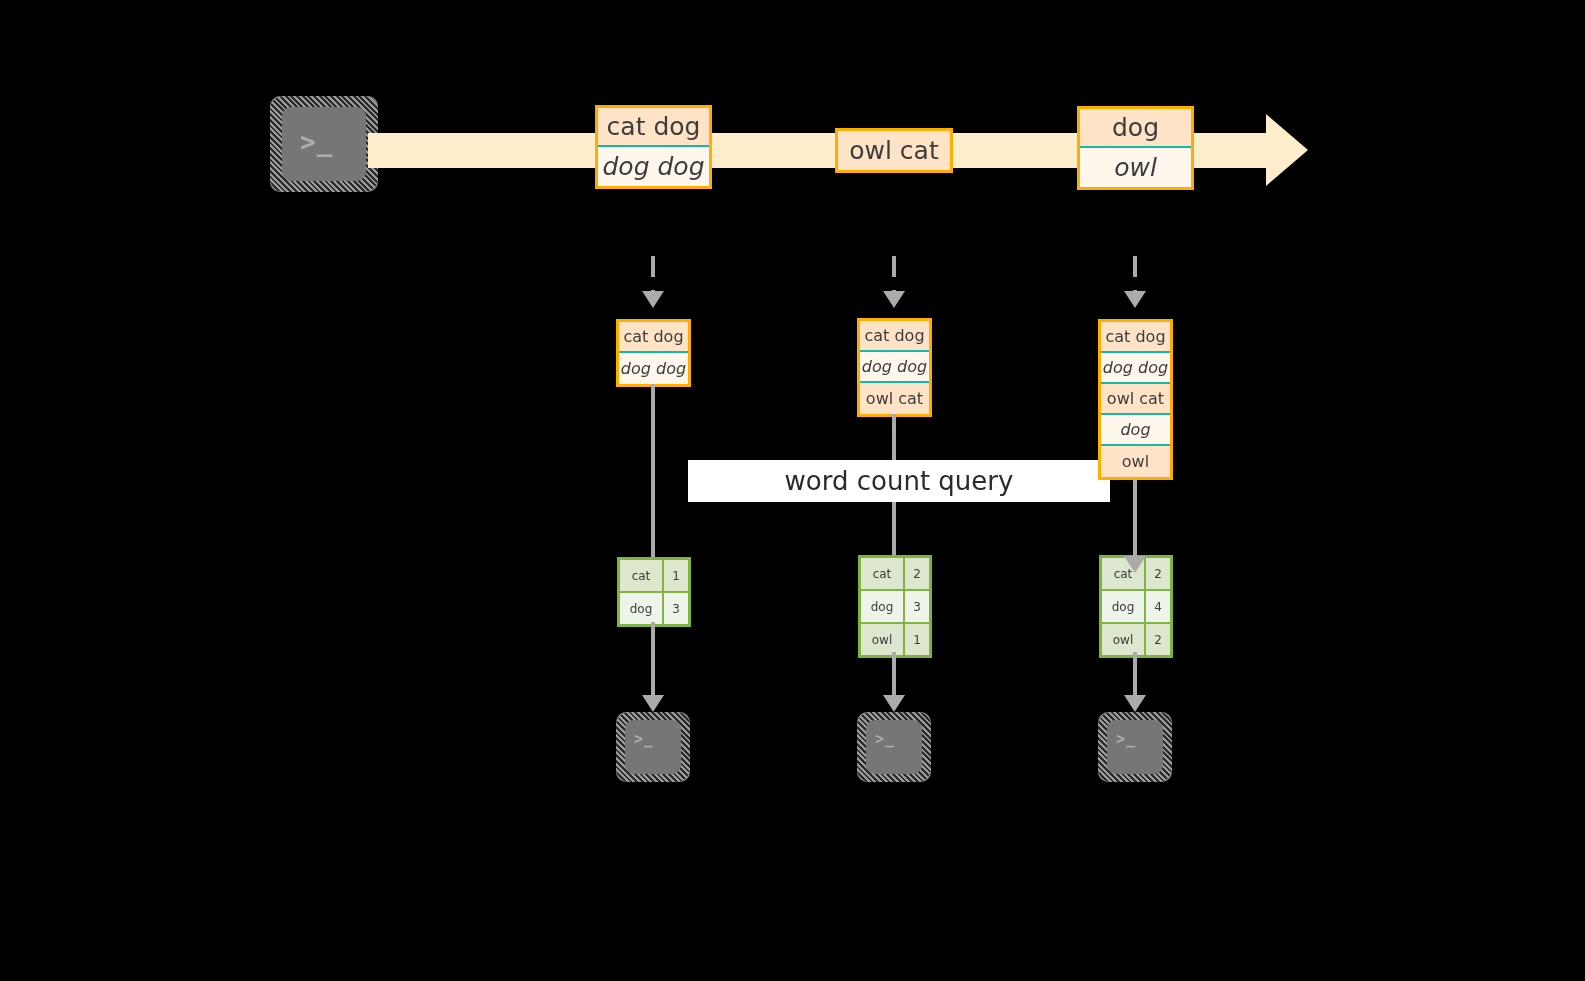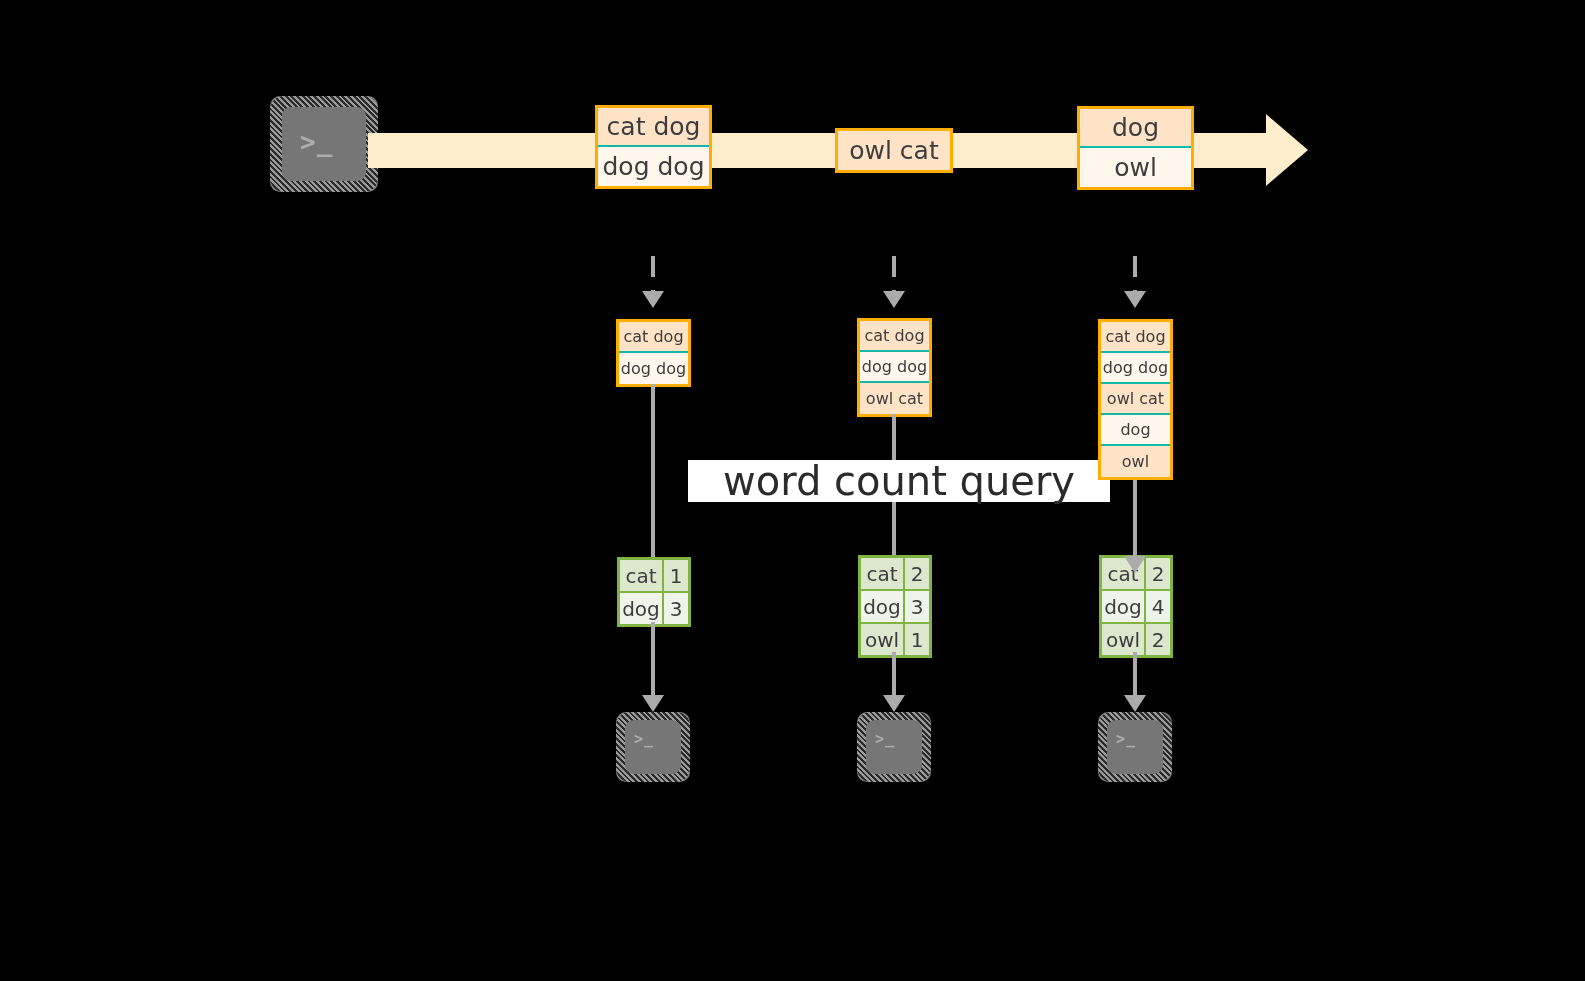--- a/index.html
+++ b/index.html
@@ -73,21 +73,21 @@
   .rec-row {
     display: flex;
     align-items: center;
     justify-content: center;
     color: #3d3d3d;
     white-space: nowrap;
     border-bottom: 2px solid #14b8a6;
   }
   .rec-row:last-child { border-bottom: none; }
   .rec-row.shade-a { background: #FEE3C6; }
-  .rec-row.shade-b { background: #FFF6EC; }
+  .rec-row.shade-b { background: #FFF6EC; font-style: italic; }
 
   
   .rec-stack.big .rec-row { font-size: 25px; height: 39px; }
   
   .rec-stack.small .rec-row { font-size: 16px; height: 31px; }
 
   
   .count-table {
     position: absolute;
     border: 3px solid #7FB342;
@@ -101,21 +101,21 @@
     border-bottom: 2px solid #7FB342;
   }
   .count-row:last-child { border-bottom: none; }
   .count-row.shade-a .cell { background: #DCE7CE; }
   .count-row.shade-b .cell { background: #EFF4EA; }
   .count-row .cell {
     display: flex;
     align-items: center;
     justify-content: center;
     color: #3d3d3d;
-    font-size: 20px;
+    font-size: 12px;
     height: 31px;
   }
   .count-row .cell-word {
     flex: 0 0 44px;
     border-right: 2px solid #7FB342;
   }
   .count-row .cell-num {
     flex: 1 1 auto;
   }
 
@@ -145,21 +145,21 @@
   }
 
   
   .query-label {
     position: absolute;
     background: #FFFFFF;
     display: flex;
     align-items: center;
     justify-content: center;
     color: #2b2b2b;
-    font-size: 40px;
+    font-size: 26px;
     white-space: nowrap;
     z-index: 5;
   }
 </style>
 </head>
 <body>
 
 <div id="stage">
 
   <div class="term" style="left:270px; top:96px; width:108px; height:96px;">

